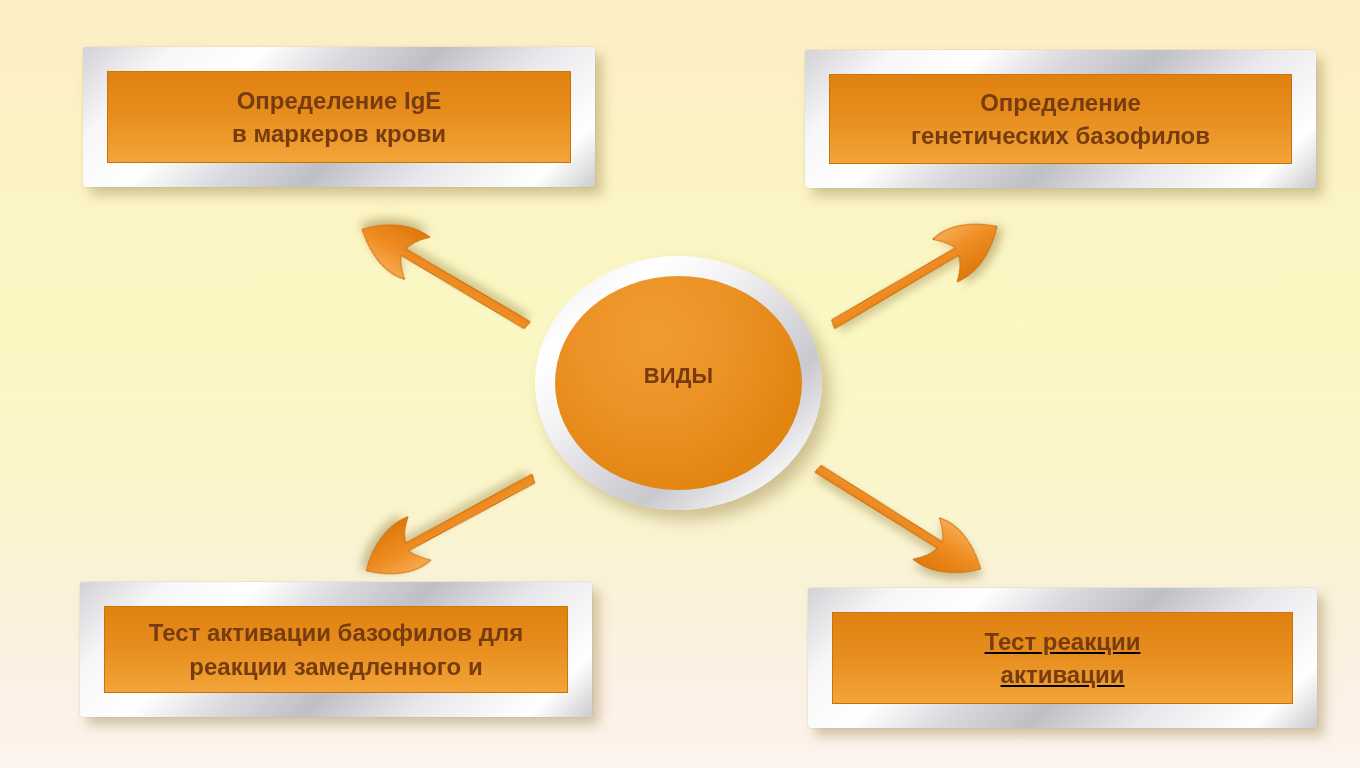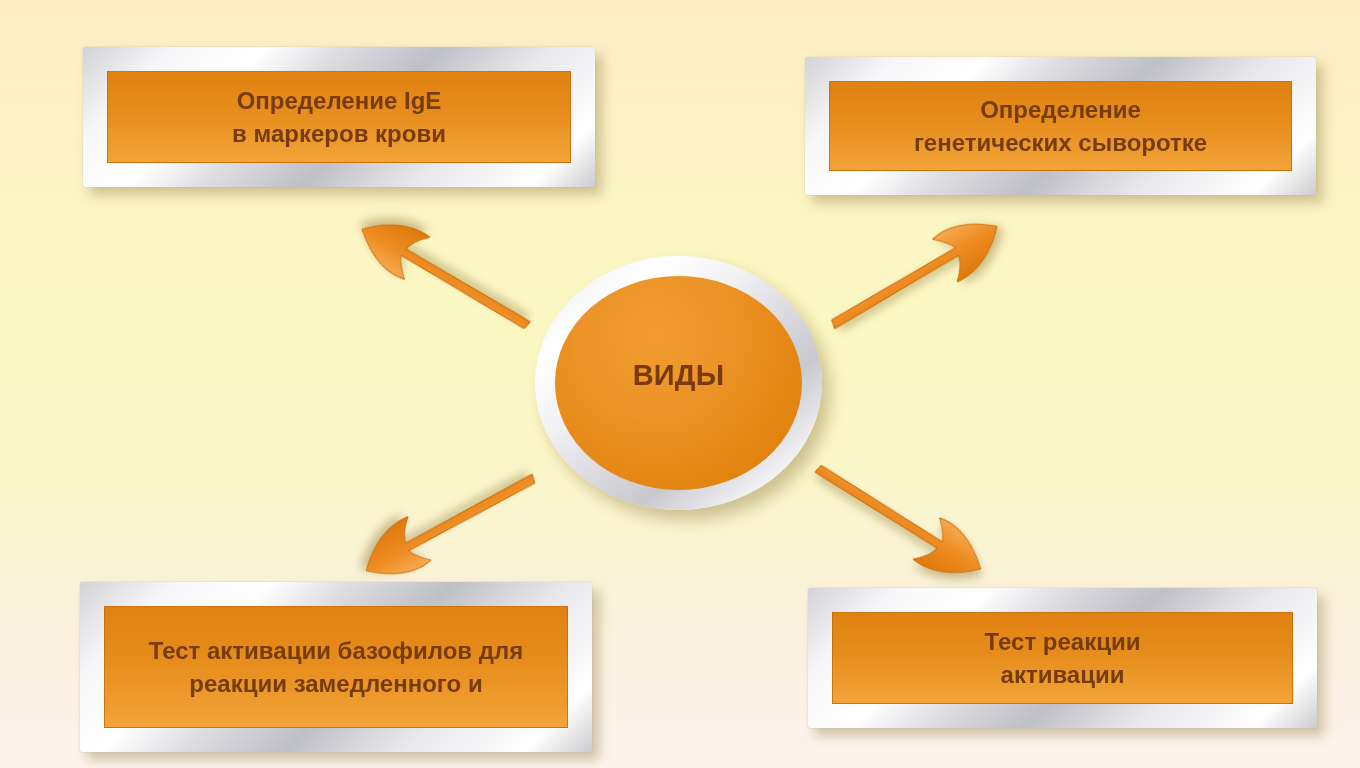--- a/index.html
+++ b/index.html
@@ -40,23 +40,23 @@
   }
   .box-text {
     color: #773c0e;
     font-weight: bold;
     font-size: 24px;
     line-height: 1.38;
   }
   .box-text .ln { display: block; }
 
   .box.tl { left: 83px;  top: 47px;  width: 512px; height: 140px; }
-  .box.tr { left: 805px; top: 50px;  width: 511px; height: 138px; margin-top: 7px; }
-  .box.bl { left: 80px;  top: 582px; width: 512px; height: 170px; }
-  .box.br { left: 808px; top: 588px; width: 509px; height: 140px; }
+  .box.tr { left: 805px; top: 50px;  width: 511px; height: 138px; }
+  .box.bl { left: 80px;  top: 582px; width: 512px; height: 135px; }
+  .box.br { left: 808px; top: 588px; width: 509px; height: 140px; text-decoration: underline; }
 
   
   .circle-ring {
     position: absolute;
     left: 535px; top: 256px;
     width: 287px; height: 254px;
     box-sizing: border-box;
     padding: 20px;
     border-radius: 50%;
     background: linear-gradient(140deg,
@@ -70,21 +70,21 @@
     background: radial-gradient(ellipse at 40% 28%,
       #f19c30 0%, #ec9226 38%, #e38511 72%, #dd7e0e 100%);
     display: flex; flex-direction: column;
     align-items: center; justify-content: center;
     text-align: center;
   }
   .circle-text {
     margin-top: -14px;
     color: #7a3a10;
     font-weight: bold;
-    font-size: 29px;
+    font-size: 22px;
     line-height: 1.42;
     letter-spacing: 0.2px;
     text-align: right;
   }
   .circle-text .ln { display: block; }
 
   
   .arrow {
     position: absolute;
     width: 200px; height: 64px;
@@ -118,21 +118,21 @@
         <span class="ln">Определение IgE</span>
         <span class="ln">в маркеров крови</span>
       </div>
     </div>
   </div>
 
   <div class="box tr">
     <div class="box-inner">
       <div class="box-text">
         <span class="ln">Определение</span>
-        <span class="ln">генетических сыворотке</span>
+        <span class="ln">генетических базофилов</span>
       </div>
     </div>
   </div>
 
   <div class="box bl">
     <div class="box-inner">
       <div class="box-text">
         <span class="ln">Тест активации базофилов для</span>
         <span class="ln">реакции замедленного и</span>
       </div>

